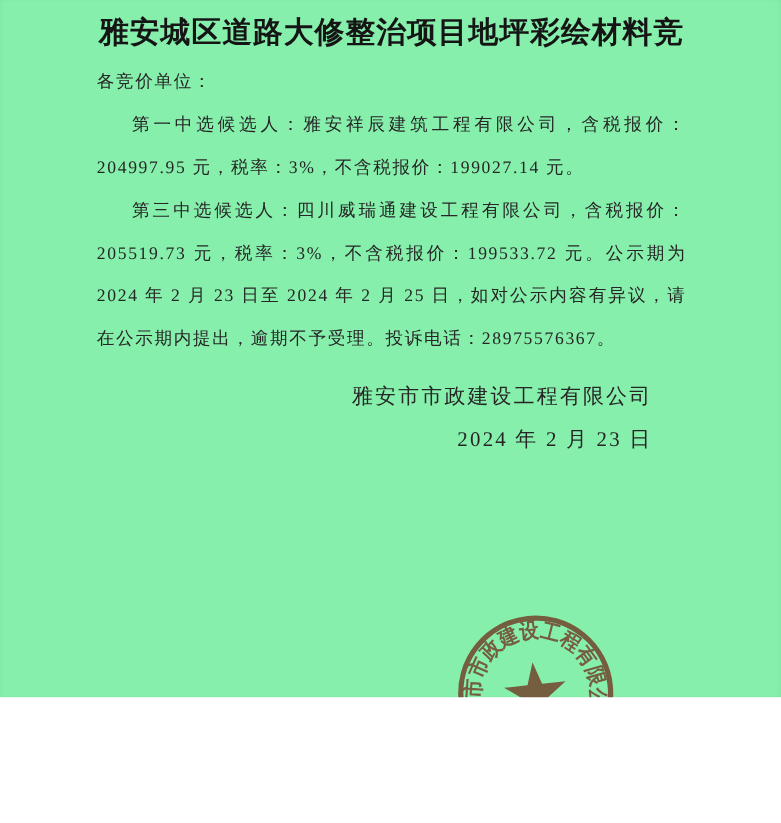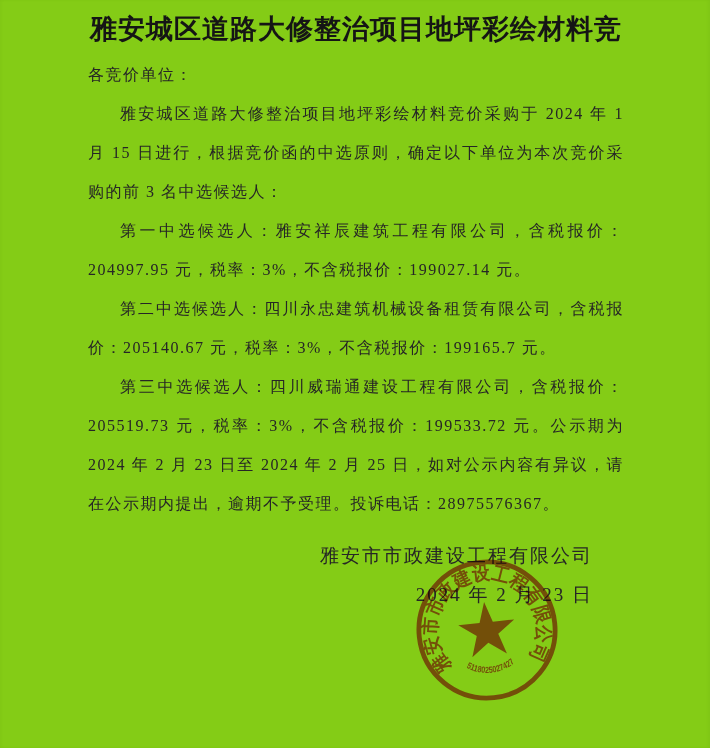--- a/index.html
+++ b/index.html
@@ -1,23 +1,23 @@
 <!DOCTYPE html>
 <html><head>
 <meta charset="utf-8">
 <style>
   html,body { margin:0; padding:0; }
   body { background:#ffffff; }
 
   .page {
     position: relative;
     width: 710px;
-    height: 748px;
+    height: 634px;
     margin: 0;
-    background: #84cc16;
+    background: #86efac;
     overflow: hidden;
     font-family: "Liberation Serif", "DejaVu Serif", serif;
     color: #222222;
     box-shadow: inset -2px 0 3px rgba(0,0,0,0.03), inset 2px 0 3px rgba(0,0,0,0.02);
   }
 
   .content {
     position: absolute;
     left: 88px;
     top: 14px;
@@ -85,23 +85,21 @@
 <div class="page">
 
   <div class="content">
 
     <h1 class="doc-title">
       <span>雅安城区道路大修整治项目地坪彩绘材料竞</span><br>
     </h1>
 
     <div class="body-text">
       <p>各竞价单位：</p>
-      <p class="indent">雅安城区道路大修整治项目地坪彩绘材料竞价采购于 2024 年 1 月 15 日进行，根据竞价函的中选原则，确定以下单位为本次竞价采购的前 3 名中选候选人：</p>
       <p class="indent">第一中选候选人：雅安祥辰建筑工程有限公司，含税报价：204997.95 元，税率：3%，不含税报价：199027.14 元。</p>
-      <p class="indent">第二中选候选人：四川永忠建筑机械设备租赁有限公司，含税报价：205140.67 元，税率：3%，不含税报价：199165.7 元。</p>
       <p class="indent">第三中选候选人：四川威瑞通建设工程有限公司，含税报价：205519.73 元，税率：3%，不含税报价：199533.72 元。公示期为 2024 年 2 月 23 日至 2024 年 2 月 25 日，如对公示内容有异议，请在公示期内提出，逾期不予受理。投诉电话：28975576367。</p>
     </div>
 
     <div class="signature-block">
       <div>雅安市市政建设工程有限公司</div>
       <div>2024 年 2 月 23 日</div>
     </div>
 
   </div>
 

